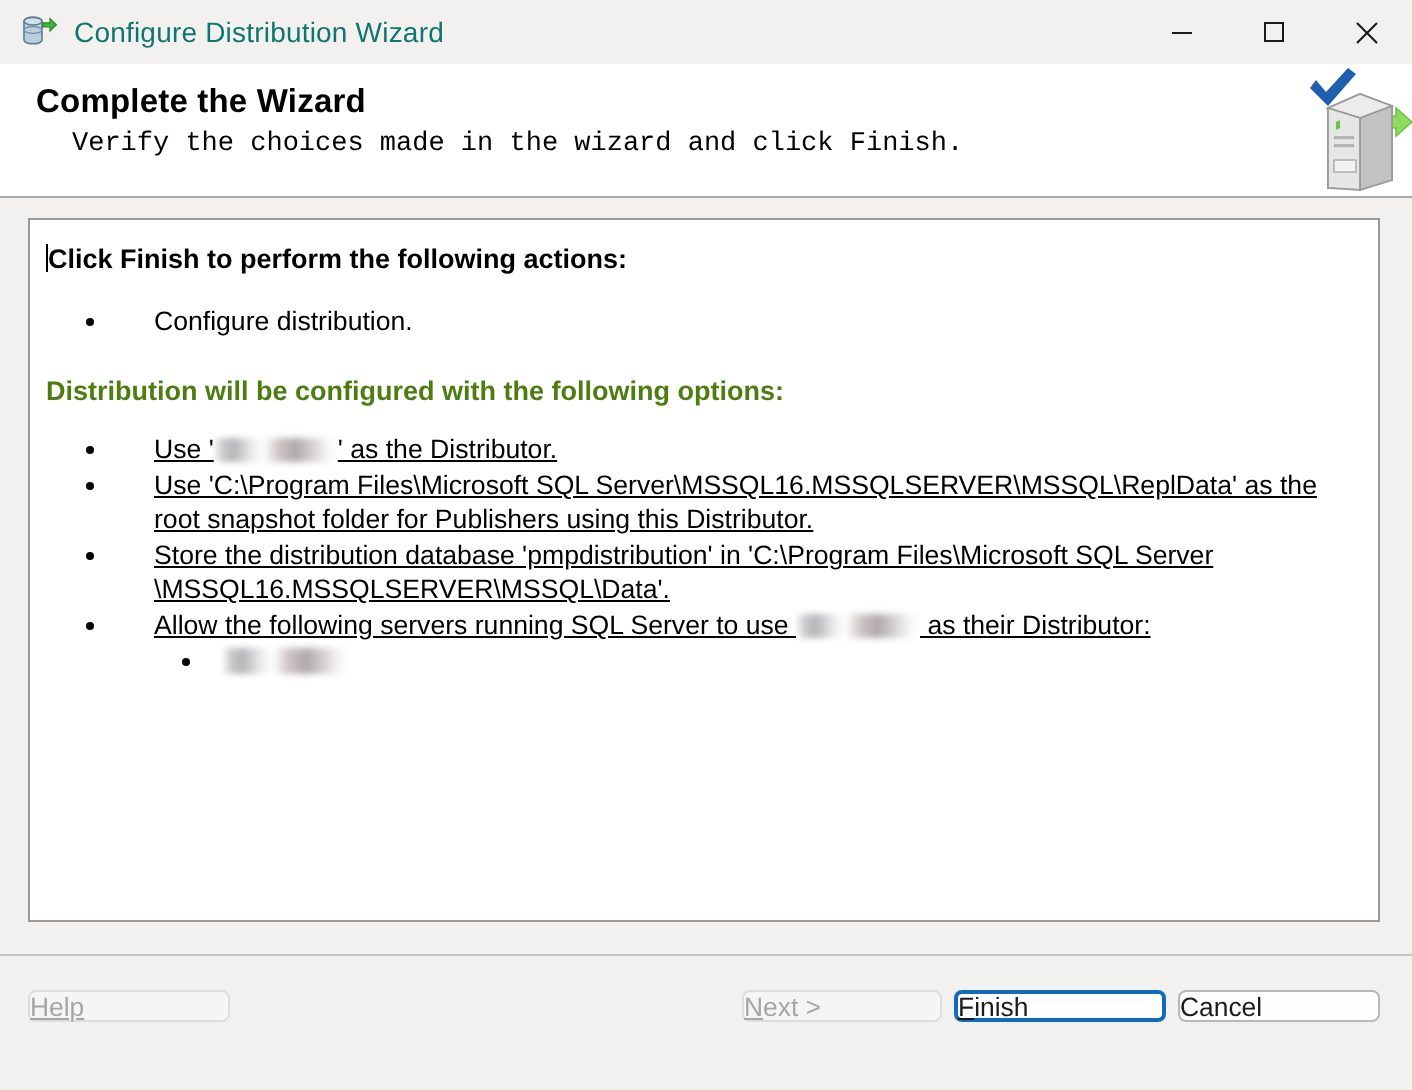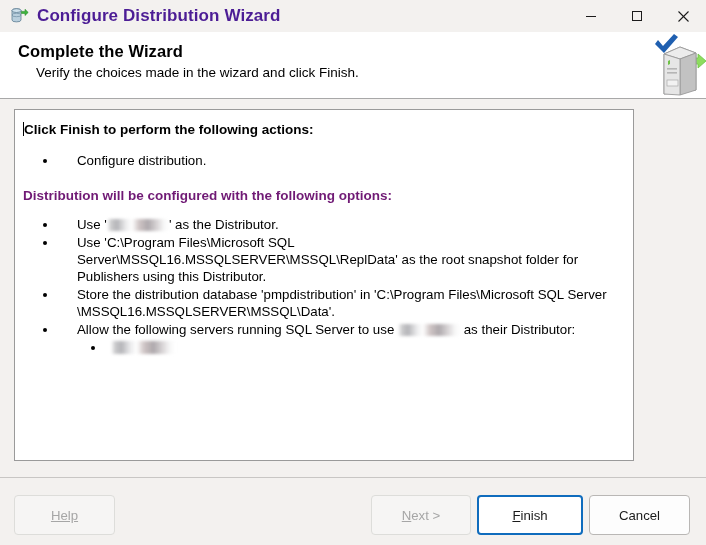--- a/index.html
+++ b/index.html
@@ -35,25 +35,24 @@
   }
   .titlebar-icon {
     width: 20px;
     height: 20px;
     margin-left: 9px;
     margin-right: 8px;
     flex: 0 0 auto;
     position: relative;
   }
   .titlebar-text {
-    font-size: 17px;
-    color: #4c1d95;
+    font-size: 14px;
+    color: #0f766e;
     letter-spacing: 0.1px;
     white-space: nowrap;
-    font-weight: bold;
   }
   .win-controls {
     position: absolute;
     right: 0;
     top: 0;
     height: 32px;
     display: flex;
   }
   .win-btn {
     width: 46px;
@@ -82,40 +81,41 @@
     font-weight: bold;
     color: #000000;
     letter-spacing: 0.1px;
   }
   .header-sub {
     position: absolute;
     left: 36px;
     top: 33px;
     font-size: 13.5px;
     color: #000000;
+    font-family: Liberation Mono, monospace;
   }
   .header-art {
     position: absolute;
     right: 0px;
     top: 0px;
     width: 70px;
     height: 65px;
   }
 
   
   .content-wrap {
     flex: 1 1 auto;
     background: #f3f1ef;
     position: relative;
   }
   .content-panel {
     position: absolute;
     left: 14px;
     top: 10px;
-    width: 620px;
+    width: 676px;
     height: 352px;
     background: #ffffff;
     border: 1px solid #9a9a9a;
     box-sizing: border-box;
     overflow: hidden;
     padding: 8px 10px 0 8px;
   }
 
   .caret {
     display: inline-block;
@@ -129,32 +129,32 @@
   .heading {
     font-size: 13.5px;
     font-weight: bold;
     color: #000000;
     margin: 3px 0 0 0;
     line-height: 17px;
   }
   .heading-2 {
     font-size: 13.5px;
     font-weight: bold;
-    color: #701a75;
+    color: #4d7c0f;
     margin: 18px 0 0 0;
     line-height: 17px;
   }
 
   ul.blist {
     list-style: none;
     margin: 16px;
     padding: 0;
   }
   ul.blist.first { margin-top: 14px; }
-  ul.blist.second { margin-top: 12px; }
+  ul.blist.second { margin-top: 12px; text-decoration: underline; }
 
   ul.blist > li {
     position: relative;
     padding-left: 38px;
     font-size: 13.3px;
     color: #000000;
     line-height: 17px;
     margin-bottom: 1px;
   }
   ul.blist > li::before {
@@ -218,30 +218,29 @@
   .footer {
     flex: 0 0 auto;
     height: 67px;
     background: #f3f1ef;
     border-top: 1px solid #c8c6c4;
     position: relative;
   }
   .btn {
     position: absolute;
     top: 17px;
-    height: 40px;
+    height: 16px;
     border: 1px solid #b9b7b5;
     border-radius: 4px;
     background: #fdfdfd;
     font-family: "Liberation Sans", sans-serif;
     font-size: 13.2px;
     color: #1b1b1b;
     display: flex;
     align-items: center;
-    justify-content: center;
     box-sizing: border-box;
     padding: 0;
   }
   .btn.disabled {
     color: #a6a6a6;
     background: #f6f5f4;
     border-color: #ddddda;
   }
   .btn.primary {
     border: 2px solid #0f6cbd;

